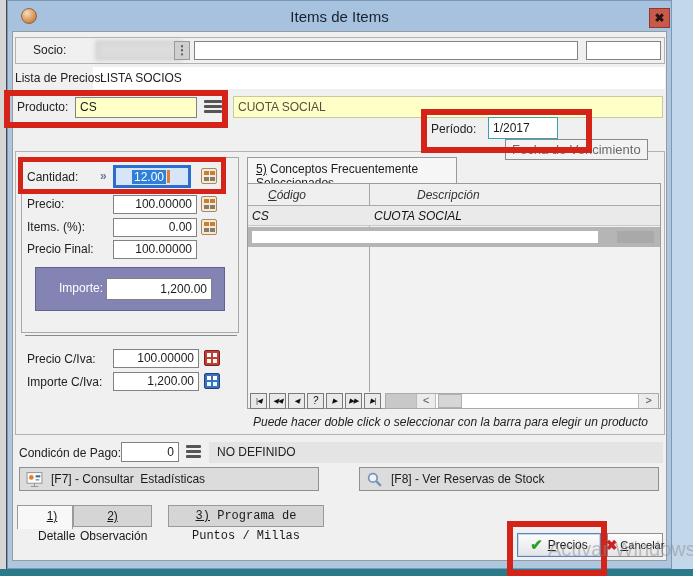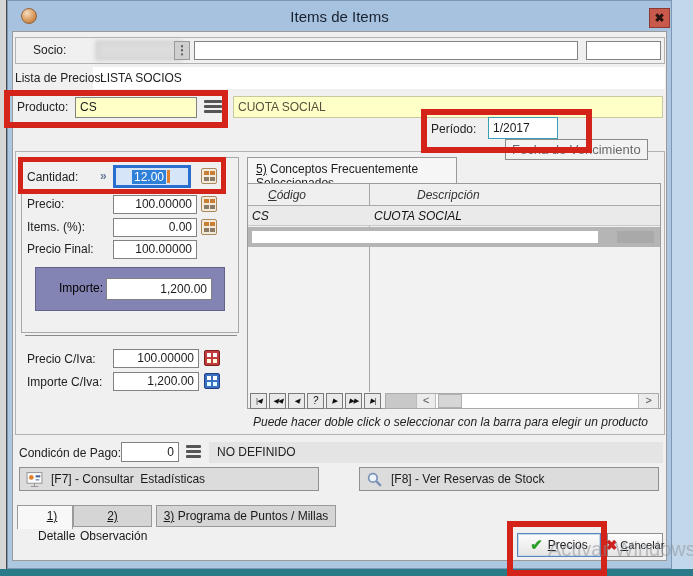--- a/index.html
+++ b/index.html
@@ -46,21 +46,21 @@
     background-size:4px 4px; background-position:2px 2px,8px 2px,2px 8px,8px 8px; }
   .calc.blue { background-color:#3b6fc2; border:1px solid #1f3f7e;
     background-image:linear-gradient(#fff,#fff),linear-gradient(#fff,#fff),linear-gradient(#dff,#dff),linear-gradient(#dff,#dff);
     background-size:4px 4px; background-position:2px 2px,8px 2px,2px 8px,8px 8px; }
 
   .cantidad-inp { position:absolute; background:#d6e6f8; border:3px solid #2a6fd0; display:flex; align-items:center; justify-content:flex-end; padding-right:18px; }
   .sel-val { background:#2f80d8; color:#fff; padding:0 2px; font-size:12px; }
   .caret { width:3px; height:13px; background:#e08030; margin-left:1px; }
 
   .importe-panel { position:absolute; background:#8484b4; border:1px solid #62628e; }
-  .importe-panel .lbl { color:#000000; }
+  .importe-panel .lbl { color:#ffffff; }
 
   .hr { position:absolute; height:1px; background:#8a8a8a; }
 
   .tab5 { position:absolute; background:#f6f6f6; border:1px solid #9a9a9a; border-bottom:none; padding:4px 8px 0 8px; font-size:12px; }
   .grid-wrap { position:absolute; background:#f2f2f2; border:1px solid #9a9a9a; }
   .grid-head { position:absolute; left:0; top:0; width:100%; height:22px; background:#efefef; border-bottom:1px solid #a8a8a8; }
   .grid-head .cell { position:absolute; top:0; height:22px; line-height:22px; color:#333; }
   .col-div { position:absolute; width:1px; background:#a8a8a8; }
   .grid-row { position:absolute; left:0; width:100%; height:20px; background:#eaeaea; border-bottom:1px solid #c8c8c8; }
   .grid-row .cell { position:absolute; top:0; height:20px; line-height:20px; color:#111; }
@@ -232,21 +232,21 @@
     <div class="fbtn" style="left:351px; top:466px; width:300px;">
       <svg viewBox="0 0 16 16">
         <circle cx="6.5" cy="6.5" r="4" fill="#eef3f9" stroke="#7a92b8" stroke-width="1.6"></circle>
         <line x1="9.6" y1="9.6" x2="14" y2="14" stroke="#7a92b8" stroke-width="2.2"></line>
       </svg>
       <span class="txt">[F8] - Ver Reservas de Stock</span>
     </div>
 
     <div class="ftab active uletter" style="left:9px;  width:56px;padding-left:20px;">1) Detalle</div>
     <div class="ftab uletter" style="left:65px; width:79px;">2) Observación</div>
-    <div class="ftab uletter" style="left:148px; width:180px;">3) Programa de Puntos / Millas</div>
+    <div class="ftab uletter" style="left:160px; width:156px;font-family:Liberation Mono, monospace;">3) Programa de Puntos / Millas</div>
 
     <div class="dlgbtn primary" style="left:509px; top:532px; width:84px;">
       <span class="glyph-check">✔</span>
       <span class="uletter">Precios</span>
     </div>
     <div class="dlgbtn" style="left:599px; top:532px; width:56px; gap:3px; font-size:11px;">
       <span class="glyph-x">✖</span>
       <span class="uletter">Cancelar</span>
     </div>
   </div>

